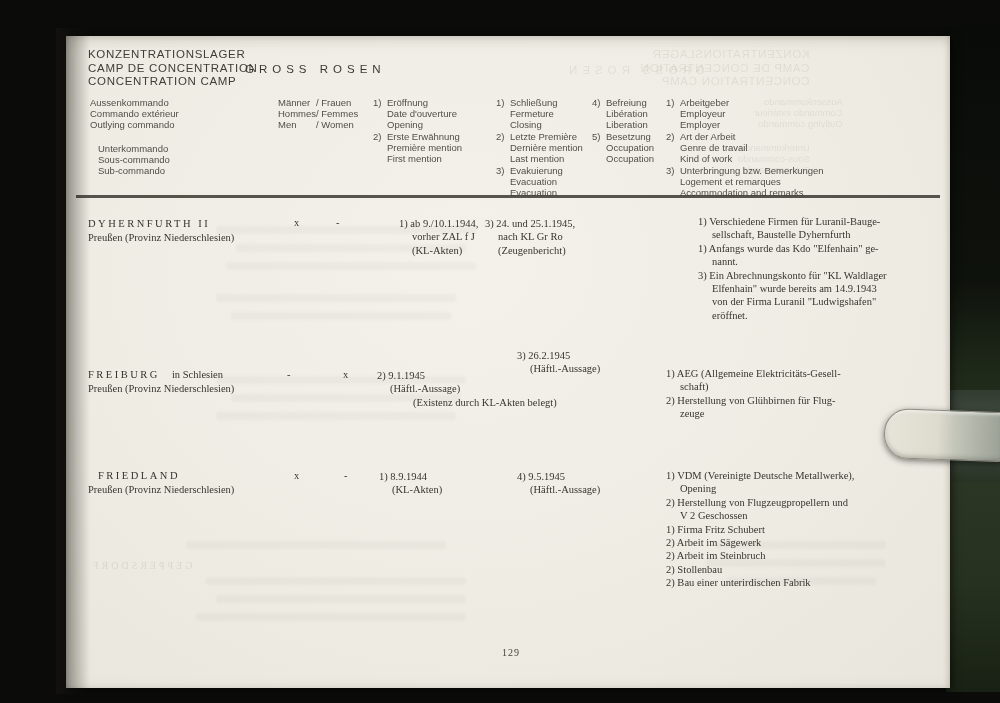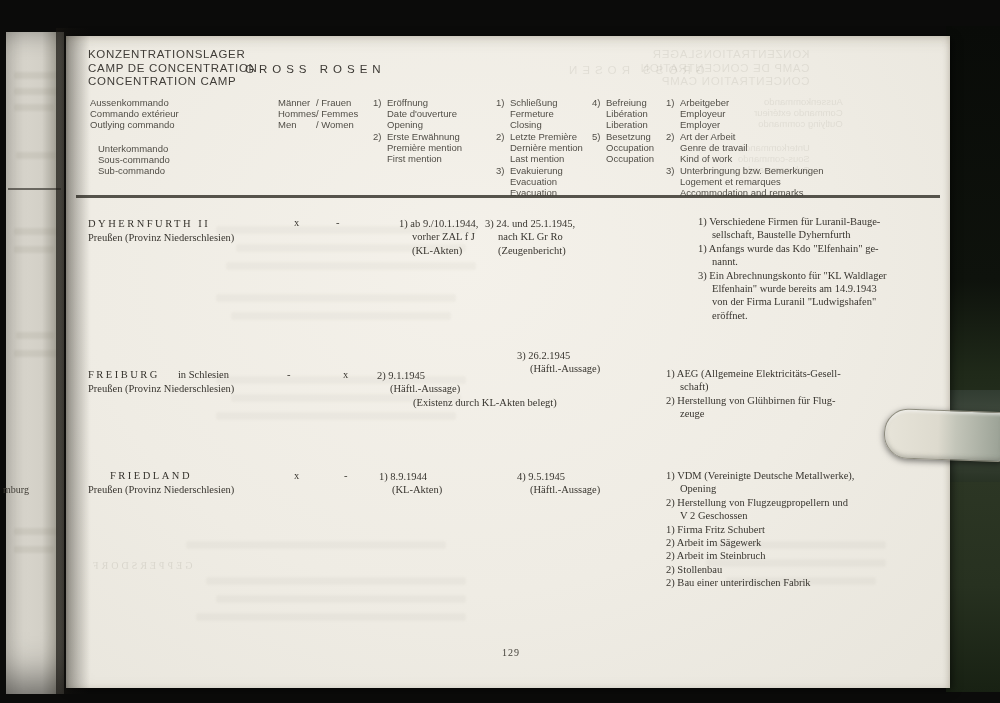--- a/index.html
+++ b/index.html
@@ -39,21 +39,21 @@
   .camp{font-size:11.5px;letter-spacing:5px;color:#3c3934;}
   .lg{font-size:9.5px;line-height:11px;color:#514e47;}
   .lgb{position:absolute;font-size:9.5px;line-height:11px;color:#514e47;white-space:nowrap;}
   .lgb .n{position:absolute;left:0;top:0;}
   .lgb .ls{margin-left:14px;}
   .g-m{display:inline-block;width:38px;}
   .rule{position:absolute;left:10px;top:159px;width:864px;height:3px;background:#403d36;opacity:.88;}
 
   .serif{font-family:"Liberation Serif",serif;}
   .ename{font-size:10.5px;letter-spacing:2.5px;color:#36332d;white-space:nowrap;}
-  .ename .sfx{letter-spacing:0;margin-left:18px;}
+  .ename .sfx{letter-spacing:0;margin-left:12px;}
   .eloc,.cell{font-size:10.5px;color:#38352f;white-space:nowrap;}
   .cell{line-height:13.4px;}
   .cell .cont{padding-left:13px;}
   .remarks .cont{padding-left:14px;}
   .mark{font-size:10.5px;color:#38352f;}
   .pageno{font-size:10px;letter-spacing:1px;color:#46433c;}
 
   
   .ghost{position:absolute;transform:scaleX(-1);color:#7c7869;opacity:.13;white-space:nowrap;}
   .ghost-hdr{font-size:11.5px;line-height:13.5px;letter-spacing:.7px;}
@@ -70,34 +70,20 @@
     box-shadow:0 2px 6px rgba(0,0,0,.5), inset 0 2px 3px rgba(255,255,255,.55), inset 0 -2px 4px rgba(90,90,80,.35);}
 </style>
 </head>
 <body>
 
 <div class="scene">
 
   <div class="cover"></div>
   <div class="cover-patch"></div>
 
-  <div class="left-page">
-    <div class="lp-smudge" style="left:8px;top:40px;width:44px;height:7px;"></div>
-    <div class="lp-smudge" style="left:8px;top:56px;width:44px;height:7px;"></div>
-    <div class="lp-smudge" style="left:8px;top:72px;width:40px;height:7px;"></div>
-    <div class="lp-smudge" style="left:10px;top:120px;width:40px;height:7px;"></div>
-    <div class="lp-rule"></div>
-    <div class="lp-smudge" style="left:8px;top:196px;width:44px;height:7px;"></div>
-    <div class="lp-smudge" style="left:8px;top:214px;width:40px;height:7px;"></div>
-    <div class="lp-smudge" style="left:10px;top:300px;width:38px;height:7px;"></div>
-    <div class="lp-smudge" style="left:8px;top:318px;width:44px;height:7px;"></div>
-    <div class="lp-frag">mburg</div>
-    <div class="lp-smudge" style="left:8px;top:496px;width:44px;height:7px;"></div>
-    <div class="lp-smudge" style="left:8px;top:514px;width:40px;height:7px;"></div>
-  </div>
 
   <div class="page">
 
     <div class="ghost ghost-hdr" style="left:574px;top:12px;">
       <div>KONZENTRATIONSLAGER</div>
       <div>CAMP DE CONCENTRATION</div>
       <div>CONCENTRATION CAMP</div>
     </div>
     <div class="ghost ghost-camp" style="left:498px;top:28px;">GROSS ROSEN</div>
     <div class="ghost ghost-lg" style="left:688px;top:60px;">
@@ -281,21 +267,21 @@
       <div class="cont">(Häftl.-Aussage)</div>
     </div>
     <div class="abs serif cell" style="left:347px;top:360px;">(Existenz durch KL-Akten belegt)</div>
     <div class="abs serif cell remarks" style="left:600px;top:331px;">
       <div>1) AEG (Allgemeine Elektricitäts-Gesell-</div>
       <div class="cont">schaft)</div>
       <div>2) Herstellung von Glühbirnen für Flug-</div>
       <div class="cont">zeuge</div>
     </div>
 
-    <div class="abs serif ename" style="left:22px;top:434px;margin-left:22px;">
+    <div class="abs serif ename" style="left:10px;top:434px;margin-left:22px;">
       <span>FRIEDLAND</span><span class="sfx"></span>
     </div>
     <div class="abs serif eloc" style="left:22px;top:448px;">Preußen (Provinz Niederschlesien)</div>
     <div class="abs serif mark" style="left:228px;top:434px;">x</div>
     <div class="abs serif mark" style="left:278px;top:434px;">-</div>
     <div class="abs serif cell" style="left:313px;top:434px;">
       <div>1) 8.9.1944</div>
       <div class="cont">(KL-Akten)</div>
     </div>
     <div class="abs serif cell" style="left:451px;top:434px;">

